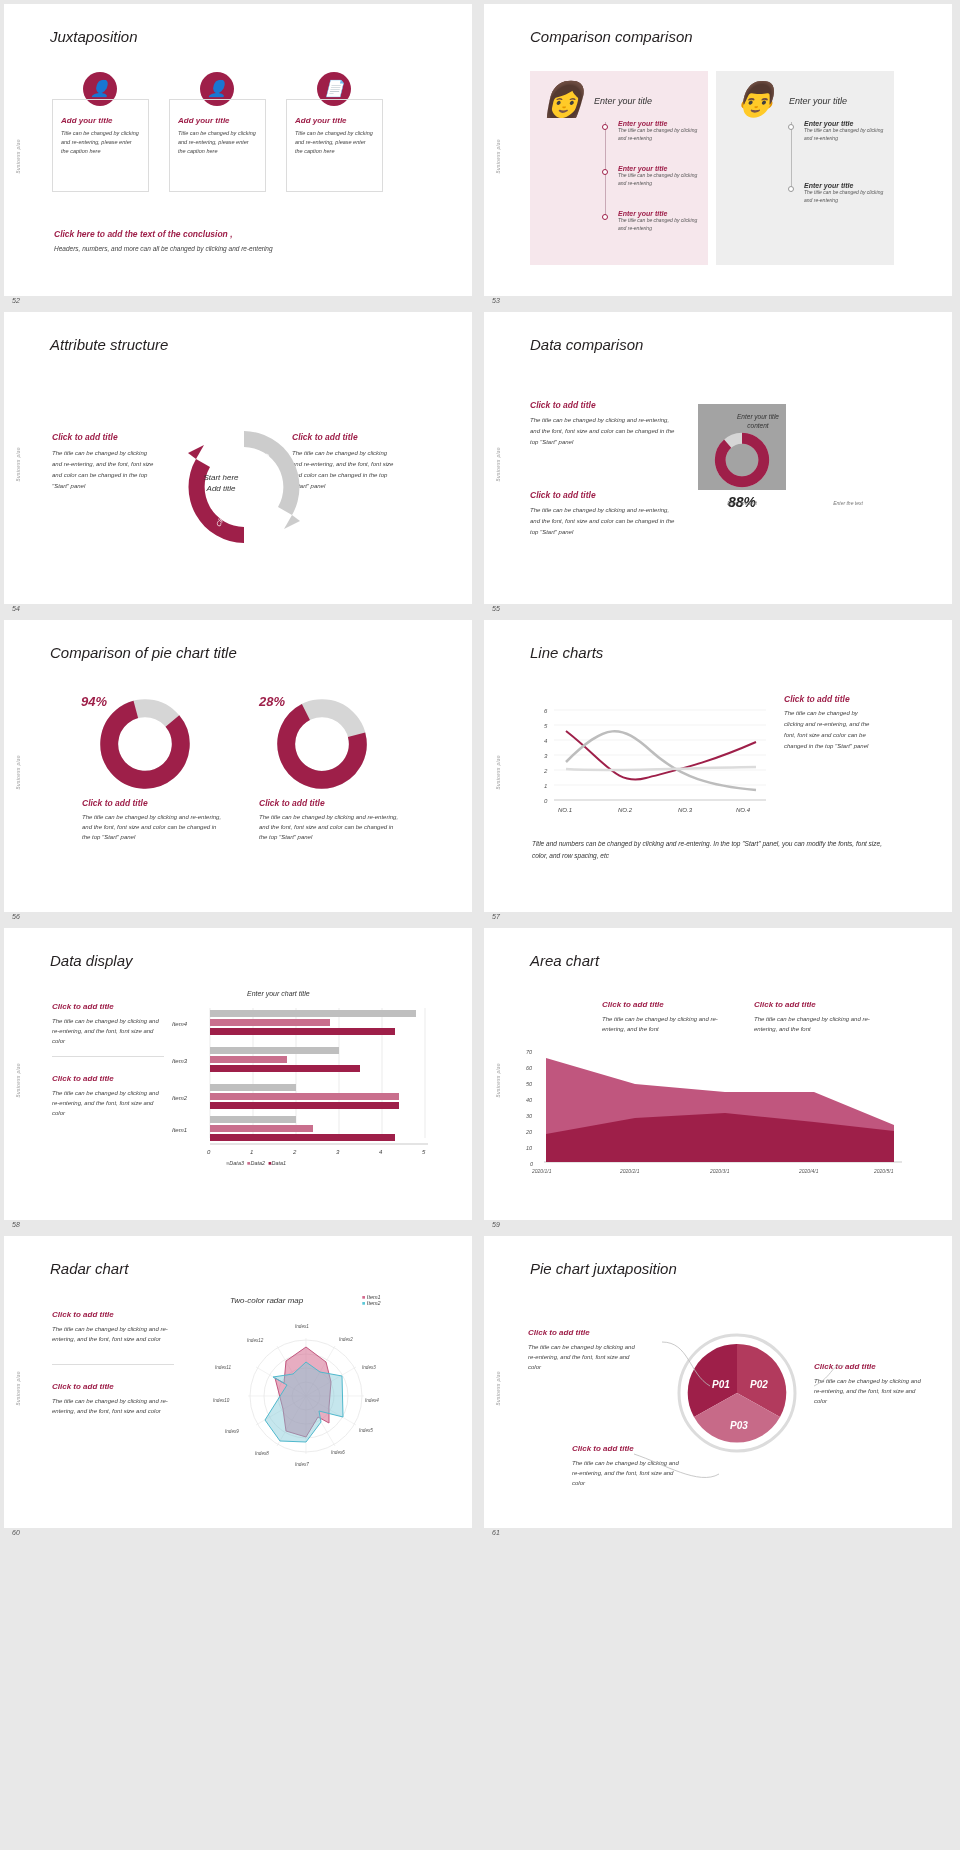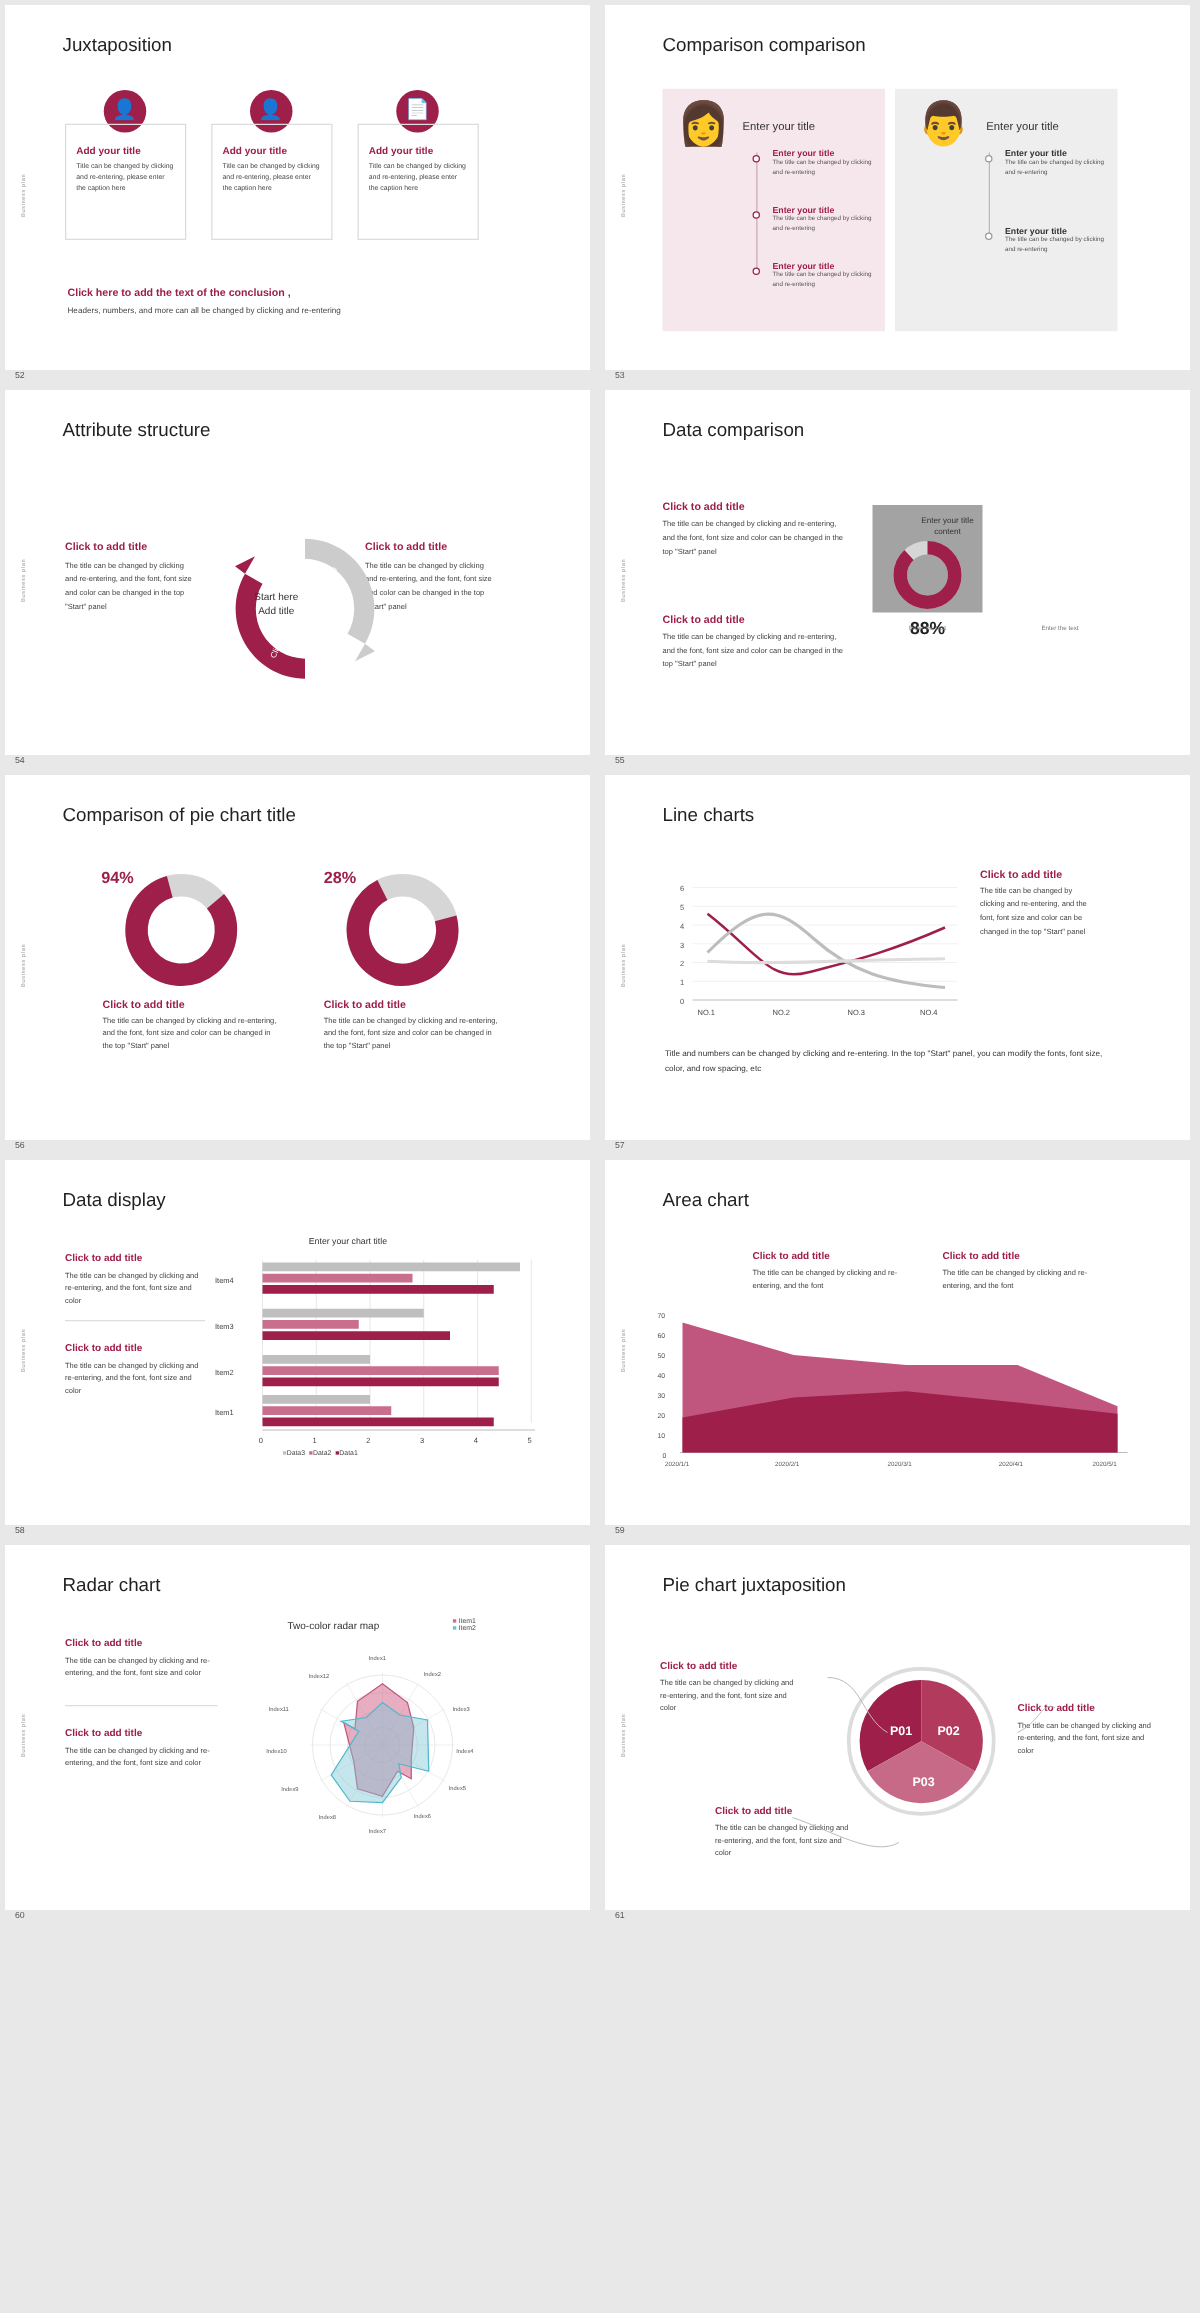--- a/index.html
+++ b/index.html
@@ -3,21 +3,21 @@
 <meta charset="utf-8">
 <style>
   * { box-sizing: border-box; }
   html, body { margin:0; padding:0; }
   body {
     width:960px;
     background:#e8e8e8;
     font-family:"Liberation Sans", sans-serif;
     color:#231f20;
   }
-  .deck { display:flex; flex-wrap:wrap; }
+  .deck { display:flex; flex-wrap:wrap;font-style:italic; }
   .slide-wrap {
     width:480px;
     height:308px;
     background:#e8e8e8;
     position:relative;
     padding:4px 8px 8px 4px;
   }
   .slide {
     width:100%;
     height:292px;

